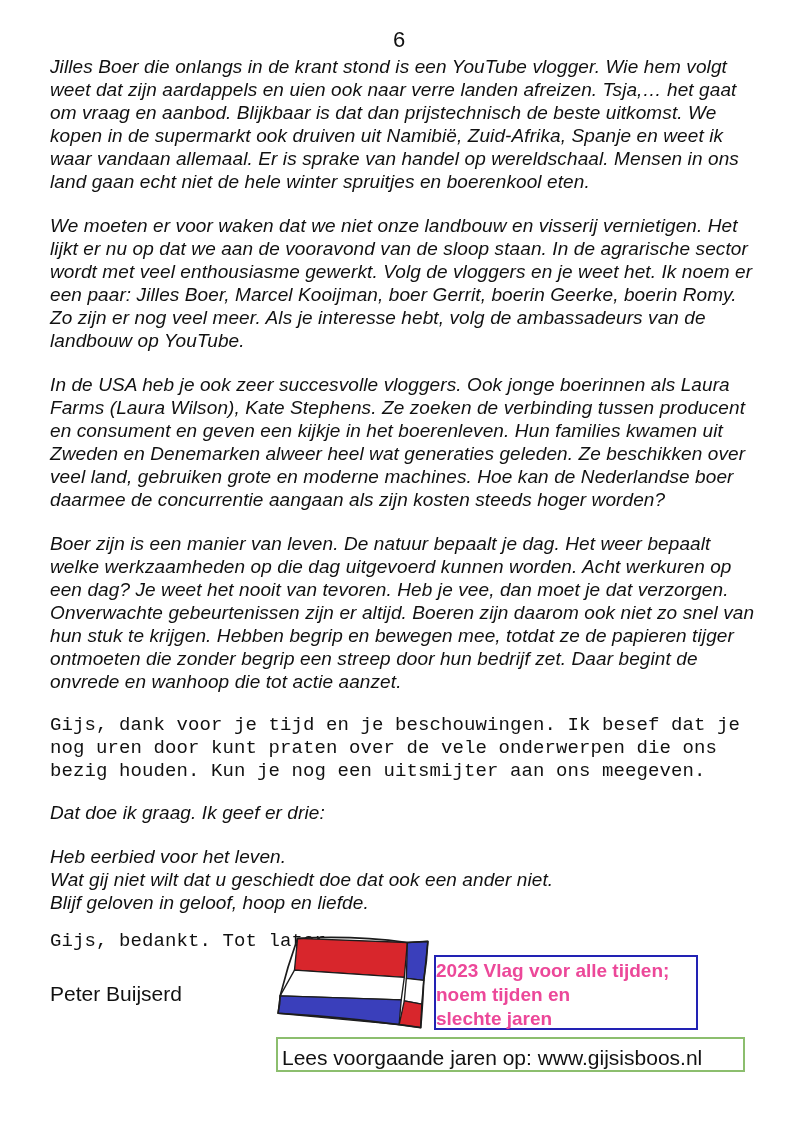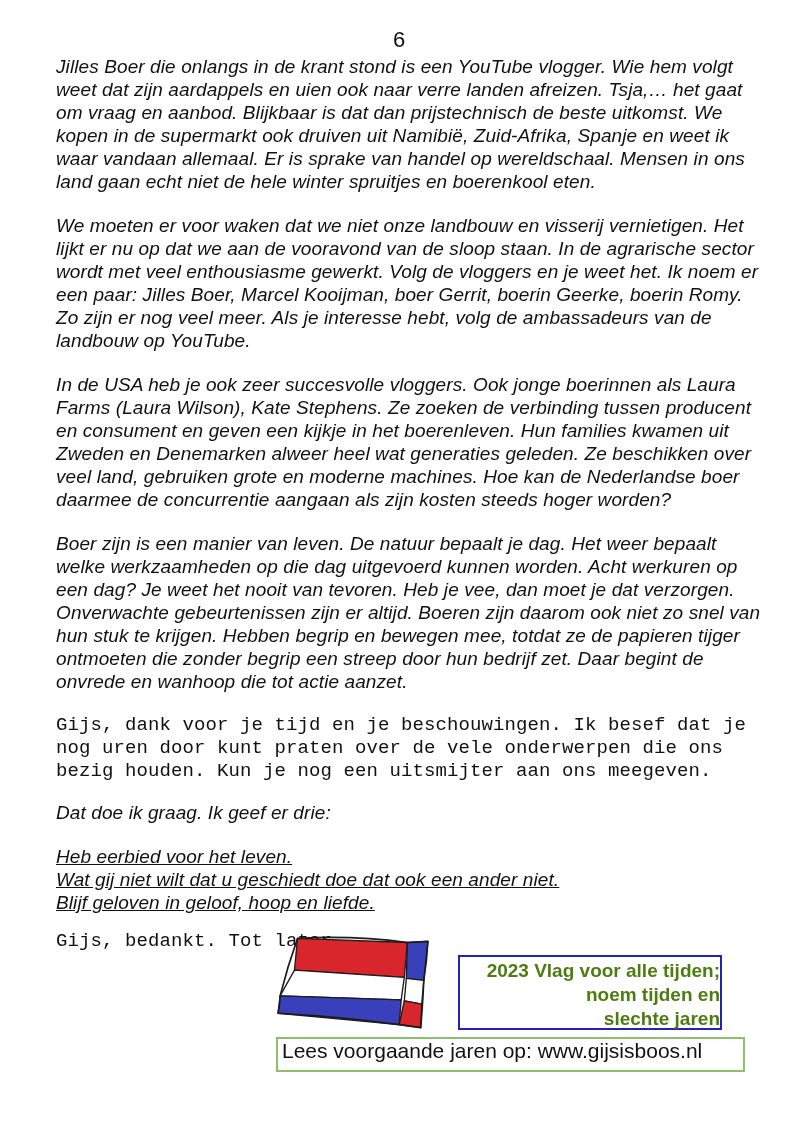--- a/index.html
+++ b/index.html
@@ -13,71 +13,71 @@
   }
   .page-number {
     text-align: center;
     font-size: 22px;
     padding-top: 27px;
     margin-bottom: 5px;
     color: #111;
   }
   .text-col {
     position: absolute;
-    left: 56px; top: 55px;
+    left: 50px; top: 55px;
     width: 706px;
   }
   .para {
     font-size: 19px;
     line-height: 23px;
     margin: 0 0 21px 0;
     letter-spacing: 0.1px;
   }
   .italic { font-style: italic; }
   .regular { font-style: normal; font-family: Liberation Mono, monospace; }
   .prelines { white-space: pre-line; }
   .para.tight { }
   .para.q5 { margin-bottom: 18px; }
-  .para.quotes { margin-bottom: 16px; text-decoration: underline; }
+  .para.quotes { margin-bottom: 16px; }
 
   .footer { position: absolute; left: 0; top: 0; width: 798px; height: 1132px; pointer-events: none; }
   .contact {
     position: absolute;
     left: 50px; top: 926px;
     font-size: 21px;
     line-height: 27px;
     white-space: pre-wrap;
     color: #111;
   }
   .flag-wrap {
     position: absolute;
     left: 276px; top: 934px;
     width: 156px; height: 98px;
   }
   .blue-box {
     position: absolute;
-    left: 458px; top: 955px;
+    left: 434px; top: 955px;
     width: 260px; height: 69px;
     border: 2px solid #2222b4;
-    text-align: right;
+    text-align: left;
     font-size: 19px;
     font-weight: bold;
     line-height: 24px;
-    color: #4d7c0f;
+    color: #ec4899;
     padding-top: 2px;
   }
   .green-box {
     position: absolute;
     left: 276px; top: 1037px;
     width: 461px; height: 31px;
     border: 2px solid #8cbe6e;
     font-size: 21px;
     color: #111;
     display: flex;
-    align-items: flex-start;
+    align-items: flex-end;
     padding-left: 4px;
   }
 </style>
 </head>
 <body>
 
 <div class="page-number">6</div>
 
 <div class="text-col">
   <p class="para italic">Jilles Boer die onlangs in de krant stond is een YouTube vlogger. Wie hem volgt weet dat zijn aardappels en uien ook naar verre landen afreizen. Tsja,… het gaat om vraag en aanbod. Blijkbaar is dat dan prijstechnisch de beste uitkomst. We kopen in de supermarkt ook druiven uit Namibië, Zuid-Afrika, Spanje en weet ik waar vandaan allemaal. Er is sprake van handel op wereldschaal. Mensen in ons land gaan echt niet de hele winter spruitjes en boerenkool eten.</p>
@@ -88,20 +88,21 @@
   <p class="para italic tight">Dat doe ik graag. Ik geef er drie:</p>
   <p class="para italic prelines quotes">Heb eerbied voor het leven.
 Wat gij niet wilt dat u geschiedt doe dat ook een ander niet.
 Blijf geloven in geloof, hoop en liefde.</p>
   <p class="para regular">Gijs, bedankt. Tot later.</p>
 </div>
 
 <div class="footer">
 
   <div class="contact">
+    <div>Peter Buijserd</div>
     
     
     
     
   </div>
 
   <div class="flag-wrap">
     <svg width="156" height="98" viewBox="0 0 152 95" xmlns="http://www.w3.org/2000/svg">
 
       <polygon points="21,4 128,8 125,42 18,35" fill="#d8262c" stroke="#1c1c1c" stroke-width="1.3" stroke-linejoin="round"></polygon>

